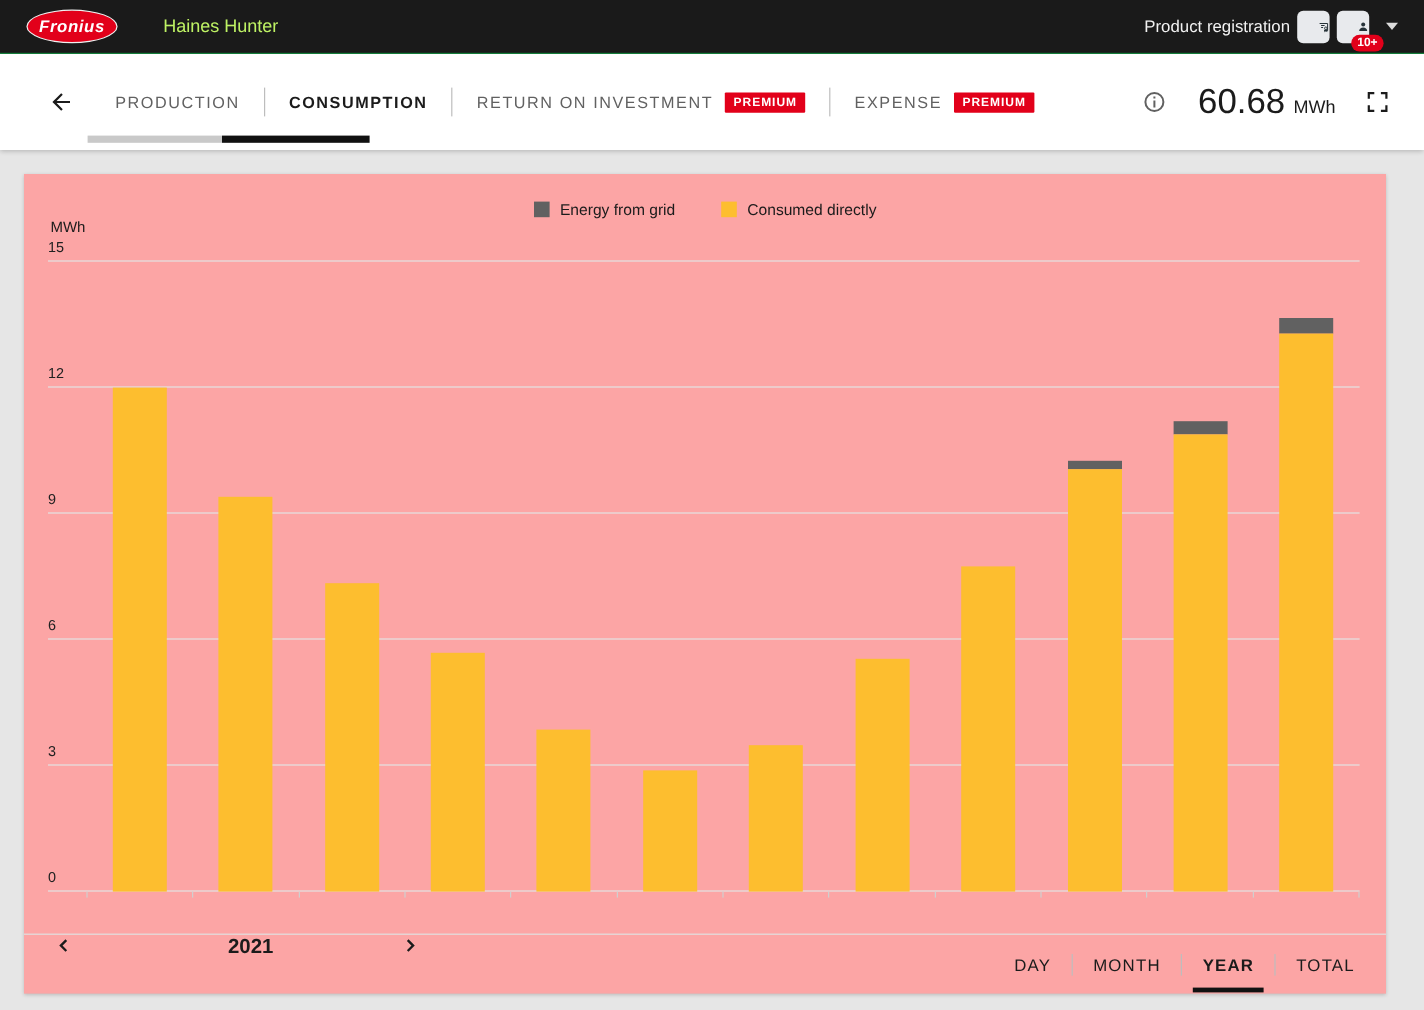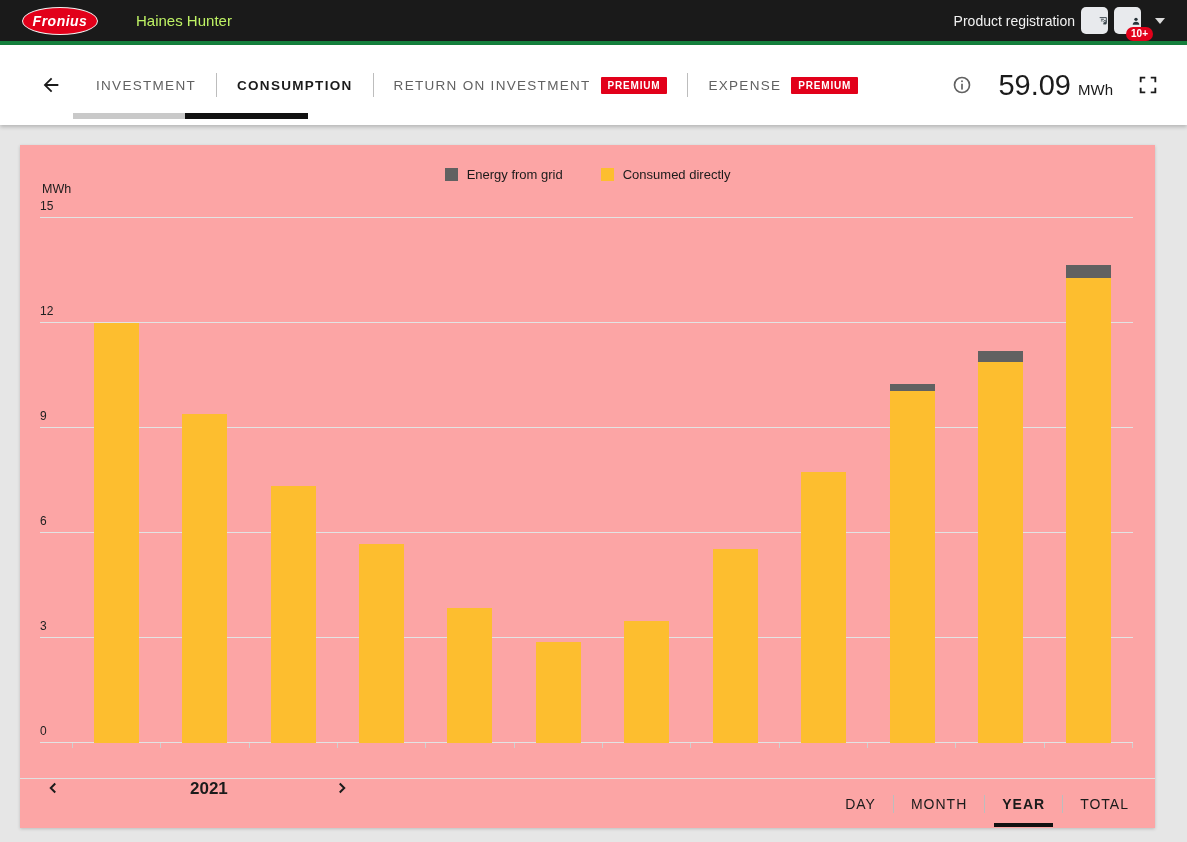--- a/index.html
+++ b/index.html
@@ -5,21 +5,21 @@
   * { box-sizing: border-box; margin: 0; padding: 0; }
   html,body { width:1187px; height:842px; }
   body {
     font-family: "Liberation Sans", sans-serif;
     background:#e6e6e6;
     overflow:hidden;
     position:relative;
   }
   
   .topbar {
-    height:45px; background:#1a1a1a; border-bottom:4px solid #15803d;
+    height:45px; background:#1a1a1a; border-bottom:1px solid #15803d;
     display:flex; align-items:center; padding:0 22px; position:relative;
   }
   .logo {
     width:76px; height:28px; background:#e2001a; border-radius:50%;
     border:1px solid #f0f0f0; display:flex; align-items:center; justify-content:center;
     cursor:pointer;
   }
   .logo span {
     color:#fff; font-style:italic; font-weight:bold; font-size:14px; letter-spacing:.5px;
   }
@@ -135,21 +135,21 @@
 </header>
 
 <nav class="nav">
   <span class="backbtn">
     <svg width="22" height="22" viewBox="0 0 24 24">
       <path d="M20 11H7.83l5.59-5.59L12 4l-8 8 8 8 1.41-1.41L7.83 13H20v-2z" fill="#1b1b1b"></path>
     </svg>
   </span>
   <div class="tabs" id="tabs">
       <div class="tab">
-        <span>INVESTMENT</span>
+        <span>PRODUCTION</span>
       </div>
       <div class="tab-divider"></div>
       <div class="tab active">
         <span>CONSUMPTION</span>
       </div>
       <div class="tab-divider"></div>
       <div class="tab">
         <span>RETURN ON INVESTMENT</span>
         <span class="premium">PREMIUM</span>
       </div>
@@ -160,21 +160,21 @@
       </div>
     </div>
   <div class="nav-right">
     <span class="info-icon">
       <svg width="20" height="20" viewBox="0 0 24 24">
         <circle cx="12" cy="12" r="9" fill="none" stroke="#616161" stroke-width="2"></circle>
         <rect x="11" y="10.5" width="2" height="7" fill="#616161"></rect>
         <rect x="11" y="6.5" width="2" height="2" fill="#616161"></rect>
       </svg>
     </span>
-    <span class="total-value">59.09</span>
+    <span class="total-value">60.68</span>
     <span class="total-unit">MWh</span>
     <span class="fs-icon">
       <svg width="22" height="22" viewBox="0 0 24 24">
         <path d="M4 9V4h5M15 4h5v5M20 15v5h-5M9 20H4v-5" fill="none" stroke="#1b1b1b" stroke-width="2"></path>
       </svg>
     </span>
   </div>
   <div class="ind gray"></div>
   <div class="ind black"></div>
 </nav>

